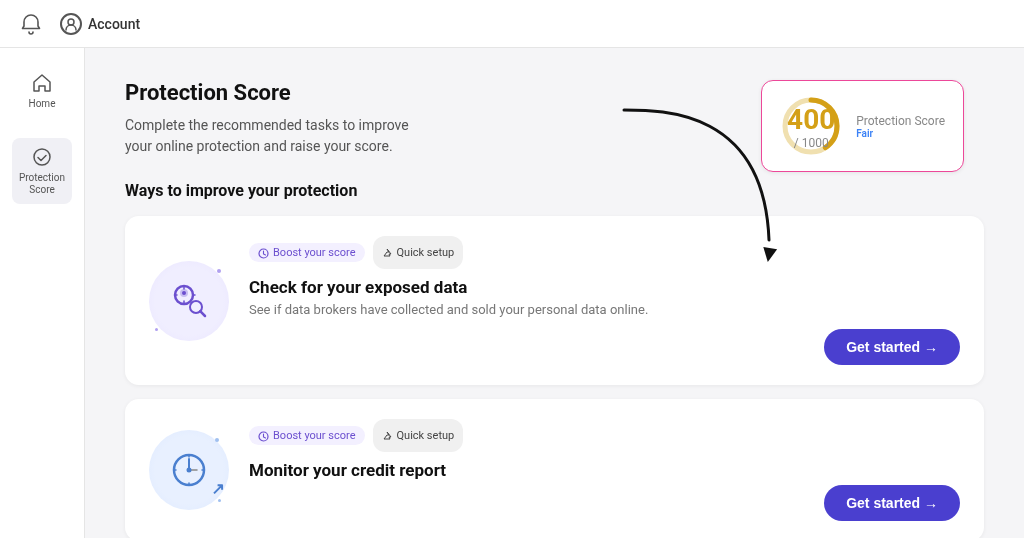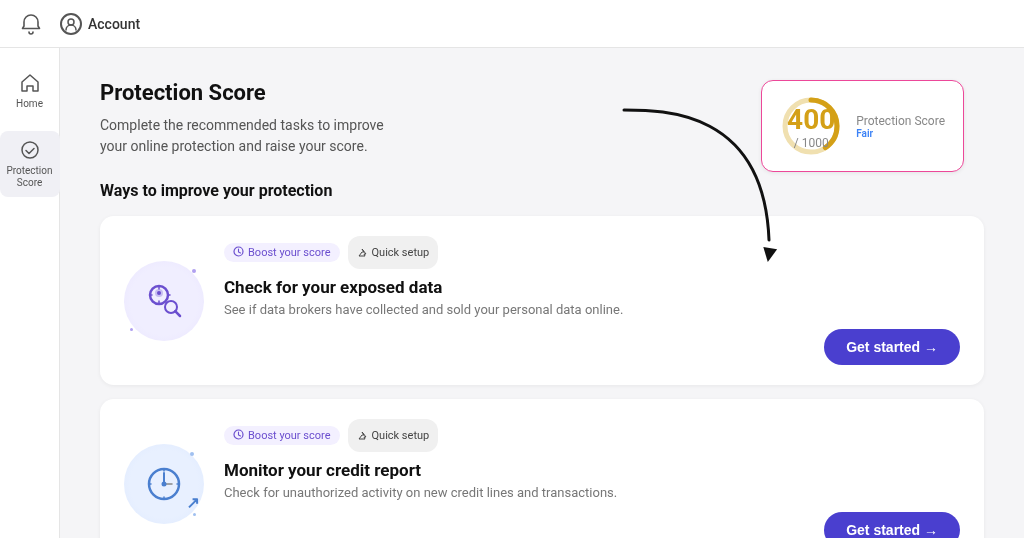--- a/index.html
+++ b/index.html
@@ -76,28 +76,28 @@
 
     
     .main-layout {
       display: flex;
       flex: 1;
       overflow: hidden;
     }
 
     
     .sidebar {
-      width: 60px;
+      width: 85px;
       background: #fff;
       border-right: 1px solid #e5e5e5;
       display: flex;
       flex-direction: column;
       align-items: center;
       padding-top: 16px;
-      gap: 13px;
+      gap: 20px;
       flex-shrink: 0;
     }
     .sidebar-item {
       display: flex;
       flex-direction: column;
       align-items: center;
       gap: 4px;
       padding: 8px 6px;
       border-radius: 8px;
       cursor: pointer;
@@ -234,21 +234,21 @@
 
     .card-badges {
       display: flex;
       gap: 8px;
       margin-bottom: 8px;
       align-items: center;
     }
 
     .badge-boost {
       display: flex;
-      align-items: flex-start;
+      align-items: flex-end;
       gap: 4px;
       font-size: 11px;
       color: #6b4fcf;
       background: #f3f0ff;
       border-radius: 12px;
       padding: 3px 9px;
     }
 
     .badge-quick {
       display: flex;
@@ -432,21 +432,20 @@
               <span>Boost your score</span>
             </span>
             <span class="badge-quick">
               <svg width="11" height="11" viewBox="0 0 11 11" fill="none">
                   <path d="M2 9l3-4h2L5 2l4 5H7l1 2H2z" stroke="#444" stroke-width="1" stroke-linejoin="round"></path>
                 </svg>
               <span>Quick setup</span>
             </span>
           </div>
           <div class="card-title">Monitor your credit report</div>
-          <div class="card-desc">Check for unauthorized activity on new credit lines and transactions.</div>
           <div style="display:flex;justify-content:flex-end;">
             <button class="get-started-btn">Get started →</button>
           </div>
         </div>
       </div>
 
     </div>
   </main>
 </div>
 

